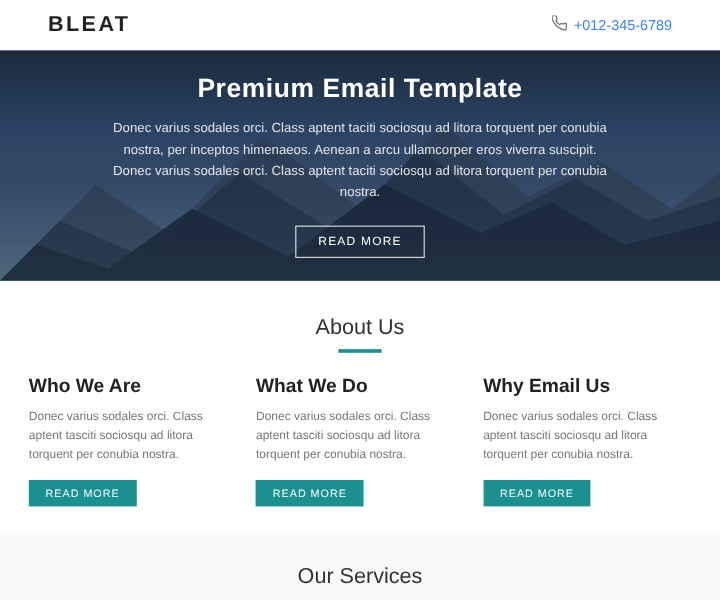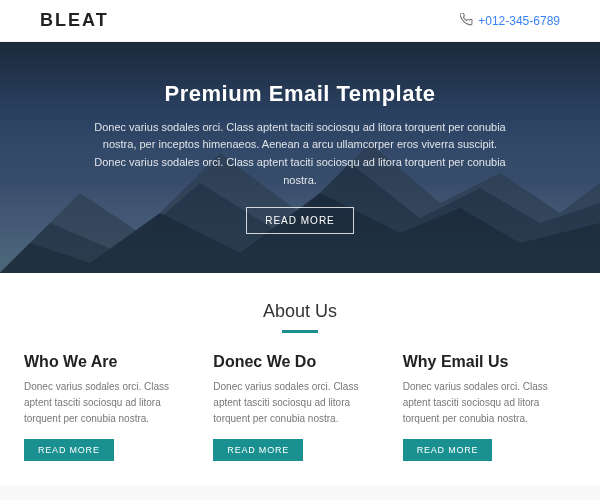--- a/index.html
+++ b/index.html
@@ -35,21 +35,21 @@
       font-size: 12px;
     }
     .phone-icon {
       color: #555;
       font-size: 13px;
     }
 
     
     .hero {
       position: relative;
-      height: 231px;
+      height: 192px;
       background: linear-gradient(
         to bottom,
         #1a2a3a 0%,
         #2a4060 30%,
         #3a5070 60%,
         #5a7090 80%,
         #8ab0c0 100%
       );
       display: flex;
       flex-direction: column;
@@ -196,21 +196,21 @@
   <div class="section-divider"></div>
   <div class="about-cols">
 
     <div class="about-col">
       <div class="col-title">Who We Are</div>
       <p class="col-text">Donec varius sodales orci. Class aptent tasciti sociosqu ad litora torquent per conubia nostra.</p>
       <button class="btn-teal">READ MORE</button>
     </div>
 
     <div class="about-col">
-      <div class="col-title">Donec We Do</div>
+      <div class="col-title">What We Do</div>
       <p class="col-text">Donec varius sodales orci. Class aptent tasciti sociosqu ad litora torquent per conubia nostra.</p>
       <button class="btn-teal">READ MORE</button>
     </div>
 
     <div class="about-col">
       <div class="col-title">Why Email Us</div>
       <p class="col-text">Donec varius sodales orci. Class aptent tasciti sociosqu ad litora torquent per conubia nostra.</p>
       <button class="btn-teal">READ MORE</button>
     </div>
   </div>

